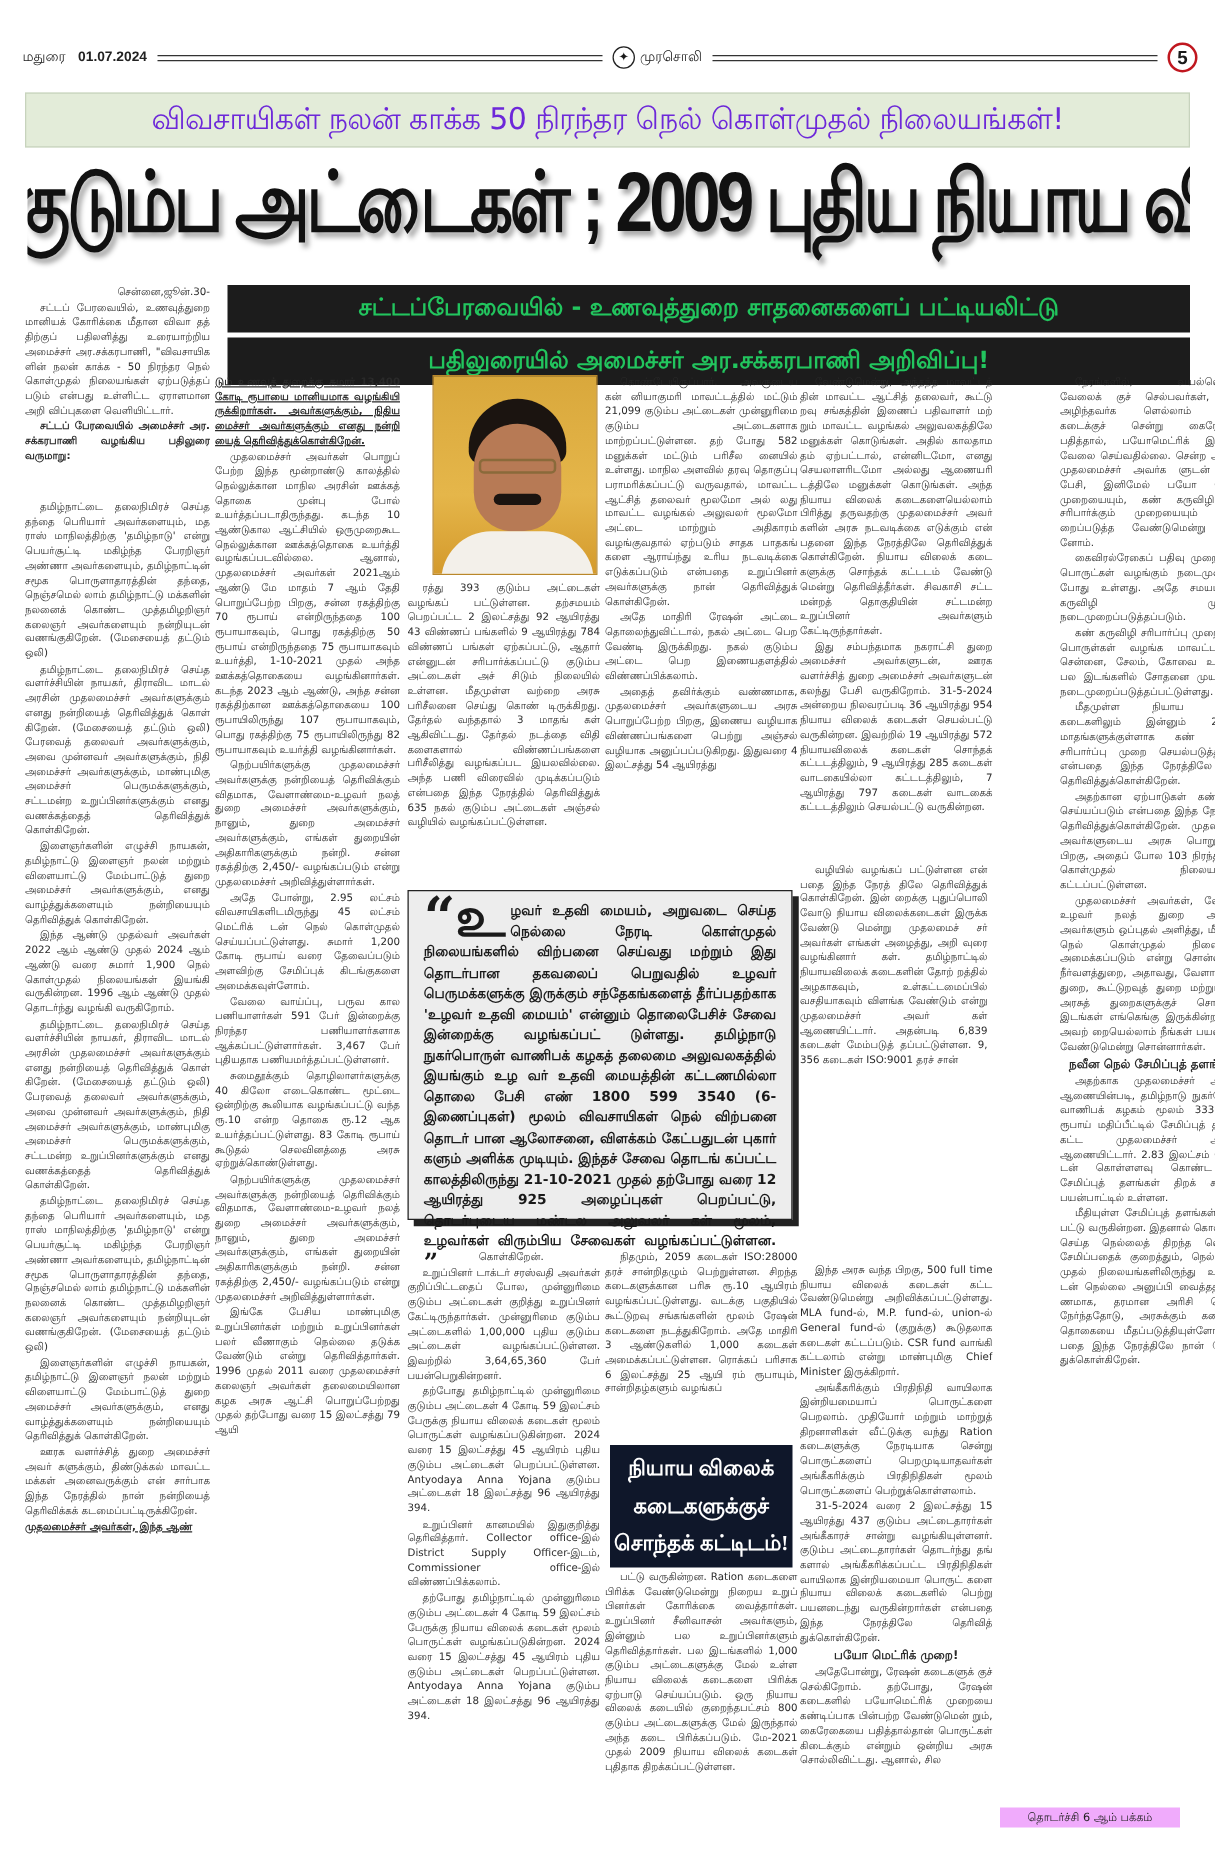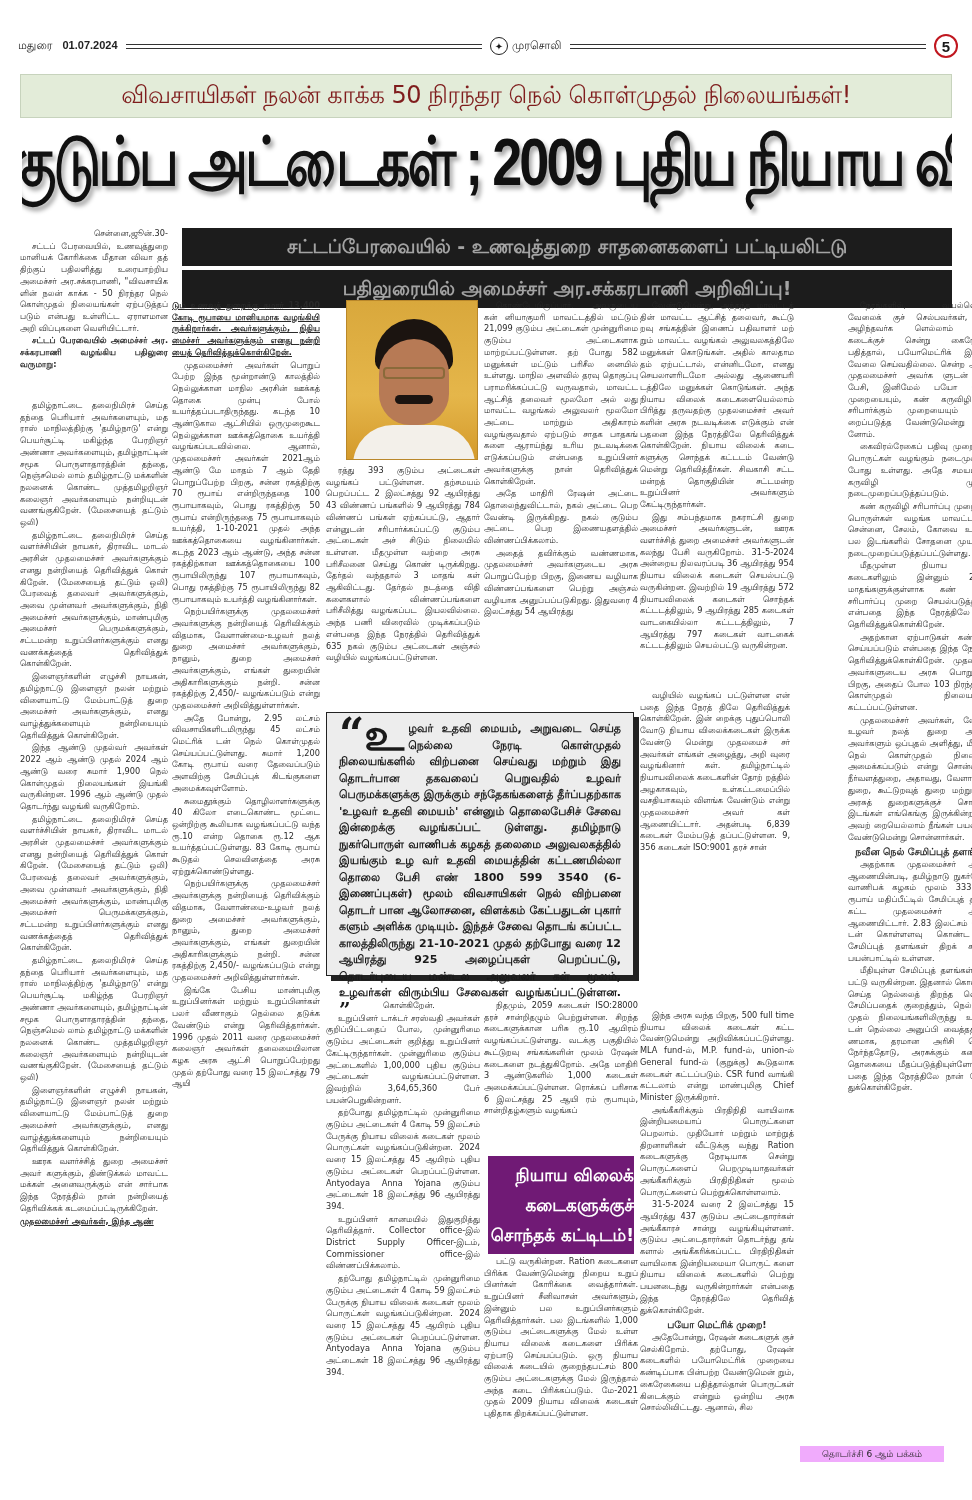--- a/index.html
+++ b/index.html
@@ -7,25 +7,25 @@
   body { font-family: "DejaVu Sans", sans-serif; color: #1a1a1a; position: relative; }
 
   .masthead { position: absolute; left: 18px; top: 34px; width: 940px; height: 24px; display: flex; align-items: center; }
   .mh-left { font-size: 11px; color: #222; white-space: nowrap; }
   .mh-left b { font-weight: bold; margin-left: 10px; font-family: "Liberation Sans", sans-serif; }
   .mh-rule { flex: 1; height: 5px; border-top: 1px solid #333; border-bottom: 1px solid #333; margin: 0 8px; }
   .mh-center { display: flex; align-items: center; gap: 4px; font-size: 11px; white-space: nowrap; }
   .logo { width: 18px; height: 18px; border: 1.5px solid #222; border-radius: 50%; display: inline-flex; align-items: center; justify-content: center; font-size: 10px; }
   .page-no { width: 24px; height: 24px; border: 2px solid #c0171f; border-radius: 50%; font-family: "Liberation Sans", sans-serif; font-weight: bold; font-size: 15px; display: flex; align-items: center; justify-content: center; }
 
-  .kicker { position: absolute; left: 20px; top: 74px; width: 932px; height: 44px; background: #e3ecd9; border: 1px solid #c7d3bd; display: flex; align-items: center; justify-content: center; font-size: 24px; color: #7f1d1d; white-space: nowrap; overflow: hidden; letter-spacing: -0.5px; }
+  .kicker { position: absolute; left: 20px; top: 74px; width: 932px; height: 44px; background: #e3ecd9; border: 1px solid #c7d3bd; display: flex; align-items: center; justify-content: center; font-size: 24px; color: #6d28d9; white-space: nowrap; overflow: hidden; letter-spacing: -0.5px; }
 
   .headline { position: absolute; left: 22px; top: 126px; width: 930px; height: 80px; display: flex; align-items: center; justify-content: center; font-family: "Liberation Sans", sans-serif; font-weight: bold; font-size: 54px; color: #111; letter-spacing: -3px; transform: scaleY(1.25); text-shadow: 3px 3px 4px #aaa; white-space: nowrap; overflow: hidden; }
 
-  .deck { position: absolute; left: 182px; background: #1c1c1c; color: #a3a3a3; width: 770px; display: flex; align-items: center; justify-content: center; font-size: 19px; font-weight: bold; white-space: nowrap; overflow: hidden; }
+  .deck { position: absolute; left: 182px; background: #1c1c1c; color: #22c55e; width: 770px; display: flex; align-items: center; justify-content: center; font-size: 19px; font-weight: bold; white-space: nowrap; overflow: hidden; }
   .deck1 { top: 228px; height: 38px; }
   .deck2 { top: 270px; height: 38px; }
 
   .col { position: absolute; font-size: 8.2px; line-height: 11.7px; text-align: justify; color: #2a2a2a; overflow: hidden; }
   .col p { text-indent: 12px; margin-bottom: 1px; }
   .c1 { left: 20px; top: 228px; width: 148px; height: 1262px; }
   .c1 .dateline { text-align: right; text-indent: 0; }
   .c1-lower { left: 20px; top: 400px; width: 148px; height: 1090px; }
   .c2 { left: 172px; top: 300px; width: 148px; height: 1190px; }
   .c3 { left: 326px; top: 465px; width: 154px; height: 215px; }
@@ -44,21 +44,21 @@
   .photo .hair { position: absolute; left: 28px; top: 18px; width: 78px; height: 52px; background: #1b1410; border-radius: 40px 40px 10px 10px; }
   .photo .face { position: absolute; left: 32px; top: 38px; width: 70px; height: 86px; background: #b77a55; border-radius: 36px 36px 32px 32px; }
   .photo .glasses { position: absolute; left: 36px; top: 66px; width: 62px; height: 12px; border: 2px solid #8a6a3a; border-radius: 4px; }
   .photo .moustache { position: absolute; left: 48px; top: 94px; width: 38px; height: 9px; background: #1b1410; border-radius: 8px; }
   .photo .shirt { position: absolute; left: 6px; top: 124px; width: 122px; height: 50px; background: #f3f0ea; border-radius: 40px 40px 0 0; }
 
   .pullquote { position: absolute; left: 326px; top: 712px; width: 308px; height: 264px; background: #ededed; border: 1.5px solid #222; box-shadow: 5px 5px 0 #222; padding: 8px 12px; font-size: 11px; line-height: 16.5px; font-weight: bold; color: #1a1a1a; text-align: justify; }
   .pullquote .qmark { font-family: "DejaVu Serif", serif; font-size: 44px; line-height: 28px; float: left; margin-right: 4px; }
   .pullquote .endq { font-family: "DejaVu Serif", serif; font-size: 20px; }
 
-  .boxhead { position: absolute; left: 488px; top: 1156px; width: 146px; height: 98px; background: #701a75; color: #fff; font-weight: bold; font-size: 17px; line-height: 30px; text-align: right; padding-top: 4px; }
+  .boxhead { position: absolute; left: 488px; top: 1156px; width: 146px; height: 98px; background: #0f172a; color: #fff; font-weight: bold; font-size: 17px; line-height: 30px; text-align: center; padding-top: 4px; font-family: Liberation Serif, serif; }
 
   .cont-box { position: absolute; left: 800px; top: 1446px; width: 144px; height: 16px; background: #f0abfc; font-size: 9px; display: flex; align-items: center; justify-content: center; color: #222; }
 </style>
 </head>
 <body>
 
 <div class="masthead">
   <span class="mh-left">
     <span>மதுரை</span><b>01.07.2024</b>
   </span>
@@ -93,20 +93,21 @@
   <p>இளைஞர்களின் எழுச்சி நாயகன், தமிழ்நாட்டு இளைஞர் நலன் மற்றும் விளையாட்டு மேம்பாட்டுத் துறை அமைச்சர் அவர்களுக்கும், எனது வாழ்த்துக்களையும் நன்றியையும் தெரிவித்துக் கொள்கிறேன்.</p>
   <p>ஊரக வளர்ச்சித் துறை அமைச்சர் அவர் களுக்கும், திண்டுக்கல் மாவட்ட மக்கள் அனைவருக்கும் என் சார்பாக இந்த நேரத்தில் நான் நன்றியைத் தெரிவிக்கக் கடமைப்பட்டிருக்கிறேன்.</p>
   <p class="underlined">முதலமைச்சர் அவர்கள், இந்த ஆண்</p>
 </div>
 
 <div class="col c2">
   <p class="underlined">டும் உணவுத் துறைக்கு சுமார் 13,400 கோடி ரூபாயை மானியமாக வழங்கியி ருக்கிறார்கள். அவர்களுக்கும், நிதிய மைச்சர் அவர்களுக்கும் எனது நன்றி யைத் தெரிவித்துக்கொள்கிறேன்.</p>
   <p>முதலமைச்சர் அவர்கள் பொறுப் பேற்ற இந்த மூன்றாண்டு காலத்தில் நெல்லுக்கான மாநில அரசின் ஊக்கத் தொகை முன்பு போல் உயர்த்தப்படாதிருந்தது. கடந்த 10 ஆண்டுகால ஆட்சியில் ஒருமுறைகூட நெல்லுக்கான ஊக்கத்தொகை உயர்த்தி வழங்கப்படவில்லை. ஆனால், முதலமைச்சர் அவர்கள் 2021ஆம் ஆண்டு மே மாதம் 7 ஆம் தேதி பொறுப்பேற்ற பிறகு, சன்ன ரகத்திற்கு 70 ரூபாய் என்றிருந்ததை 100 ரூபாயாகவும், பொது ரகத்திற்கு 50 ரூபாய் என்றிருந்ததை 75 ரூபாயாகவும் உயர்த்தி, 1-10-2021 முதல் அந்த ஊக்கத்தொகையை வழங்கினார்கள். கடந்த 2023 ஆம் ஆண்டு, அந்த சன்ன ரகத்திற்கான ஊக்கத்தொகையை 100 ரூபாயிலிருந்து 107 ரூபாயாகவும், பொது ரகத்திற்கு 75 ரூபாயிலிருந்து 82 ரூபாயாகவும் உயர்த்தி வழங்கினார்கள்.</p>
   <p>நெற்பயிர்களுக்கு முதலமைச்சர் அவர்களுக்கு நன்றியைத் தெரிவிக்கும் விதமாக, வேளாண்மை-உழவர் நலத் துறை அமைச்சர் அவர்களுக்கும், நானும், துறை அமைச்சர் அவர்களுக்கும், எங்கள் துறையின் அதிகாரிகளுக்கும் நன்றி. சன்ன ரகத்திற்கு 2,450/- வழங்கப்படும் என்று முதலமைச்சர் அறிவித்துள்ளார்கள்.</p>
   <p>அதே போன்று, 2.95 லட்சம் விவசாயிகளிடமிருந்து 45 லட்சம் மெட்ரிக் டன் நெல் கொள்முதல் செய்யப்பட்டுள்ளது. சுமார் 1,200 கோடி ரூபாய் வரை தேவைப்படும் அளவிற்கு சேமிப்புக் கிடங்குகளை அமைக்கவுள்ளோம்.</p>
+  <p>வேலை வாய்ப்பு, பருவ கால பணியாளர்கள் 591 பேர் இன்றைக்கு நிரந்தர பணியாளர்களாக ஆக்கப்பட்டுள்ளார்கள். 3,467 பேர் புதியதாக பணியமர்த்தப்பட்டுள்ளனர்.</p>
   <p>சுமைதூக்கும் தொழிலாளர்களுக்கு 40 கிலோ எடைகொண்ட மூட்டை ஒன்றிற்கு கூலியாக வழங்கப்பட்டு வந்த ரூ.10 என்ற தொகை ரூ.12 ஆக உயர்த்தப்பட்டுள்ளது. 83 கோடி ரூபாய் கூடுதல் செலவினத்தை அரசு ஏற்றுக்கொண்டுள்ளது.</p>
   <p>நெற்பயிர்களுக்கு முதலமைச்சர் அவர்களுக்கு நன்றியைத் தெரிவிக்கும் விதமாக, வேளாண்மை-உழவர் நலத் துறை அமைச்சர் அவர்களுக்கும், நானும், துறை அமைச்சர் அவர்களுக்கும், எங்கள் துறையின் அதிகாரிகளுக்கும் நன்றி. சன்ன ரகத்திற்கு 2,450/- வழங்கப்படும் என்று முதலமைச்சர் அறிவித்துள்ளார்கள்.</p>
   <p>இங்கே பேசிய மாண்புமிகு உறுப்பினர்கள் மற்றும் உறுப்பினர்கள் பலர் வீணாகும் நெல்லை தடுக்க வேண்டும் என்று தெரிவித்தார்கள். 1996 முதல் 2011 வரை முதலமைச்சர் கலைஞர் அவர்கள் தலைமையிலான கழக அரசு ஆட்சி பொறுப்பேற்றது முதல் தற்போது வரை 15 இலட்சத்து 79 ஆயி</p>
 </div>
 
 <div class="photo">
   <div class="hair"></div>
   <div class="face"></div>
   <div class="glasses"></div>
   <div class="moustache"></div>

